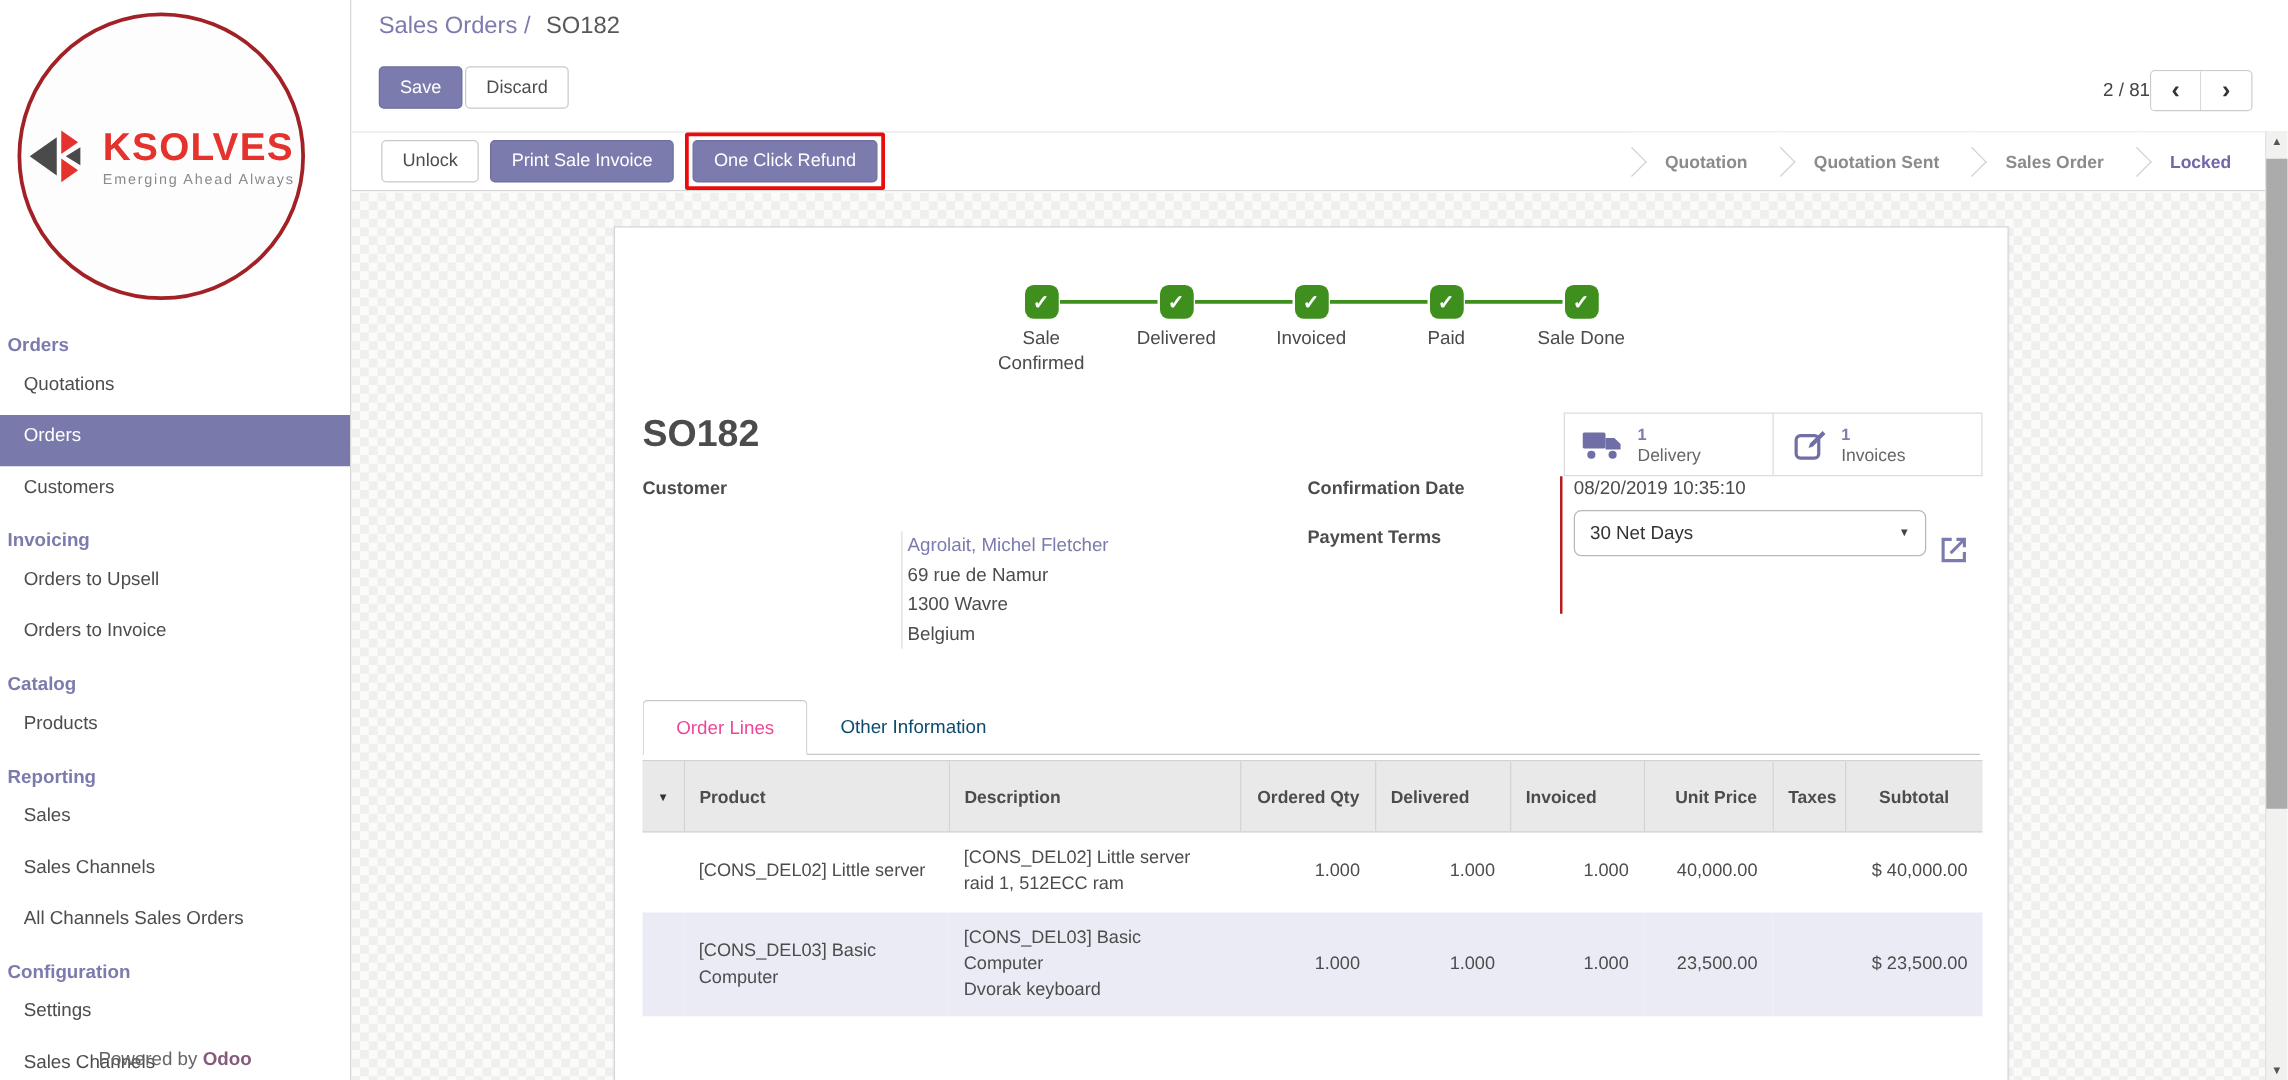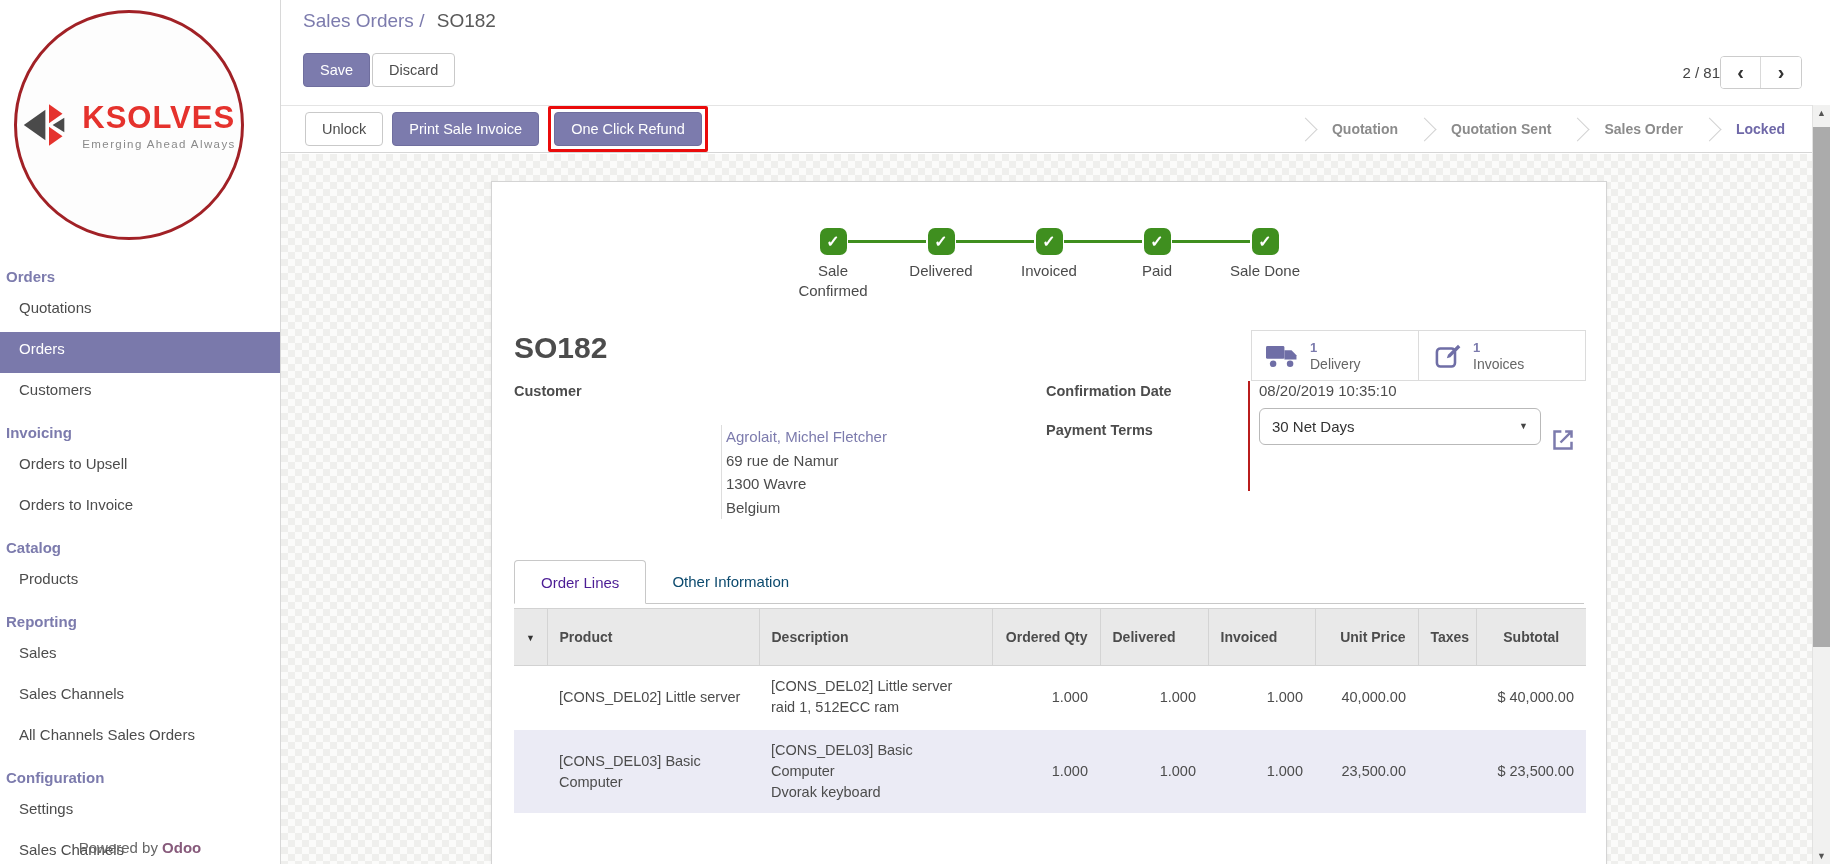--- a/index.html
+++ b/index.html
@@ -103,21 +103,21 @@
     border:1px solid #b9b9b9; border-radius:6px; background:#fff; font-size:15px;
     line-height:35px; padding-left:12px; color:#333; cursor:pointer; }
   .select-caret { position:absolute; right:12px; top:0; font-size:9px; color:#444; }
   .ext-link { position:absolute; left:300px; top:46px; cursor:pointer; }
 
   
   .tabs { display:flex; align-items:flex-end; margin:26px 22px 0 22px; height:45px;
     border-bottom:1px solid #c8c8c8; }
   .tab { font-size:15px; padding:0 26px; height:44px; display:flex; align-items:center; cursor:pointer; }
   .tab.active { background:#fff; border:1px solid #c8c8c8; border-bottom:1px solid #fff;
-    border-radius:4px 4px 0 0; color:#4c1d95; margin-bottom:-1px; }
+    border-radius:4px 4px 0 0; color:#ec4899; margin-bottom:-1px; }
   .tab.inactive { color:#0c4a6e; }
 
   
   .olines { width:1072px; margin:4px 0 0 22px; border-collapse:collapse; table-layout:fixed; }
   .olines th { background:#e9e9e9; border-top:1px solid #d2d2d2; border-bottom:1px solid #d2d2d2;
     height:57px; font-size:14px; font-weight:bold; color:#4c4c4c; padding:0 12px; line-height:19px; }
   .olines th + th { border-left:1px solid #d4d4d4; }
   .olines td { font-size:14.5px; color:#4c4c4c; padding:10px 12px; vertical-align:middle; line-height:21px; }
   .olines tr.r-odd  td { background:#ebebf5; }
   .olines tr.r-even td { background:#ffffff; }

